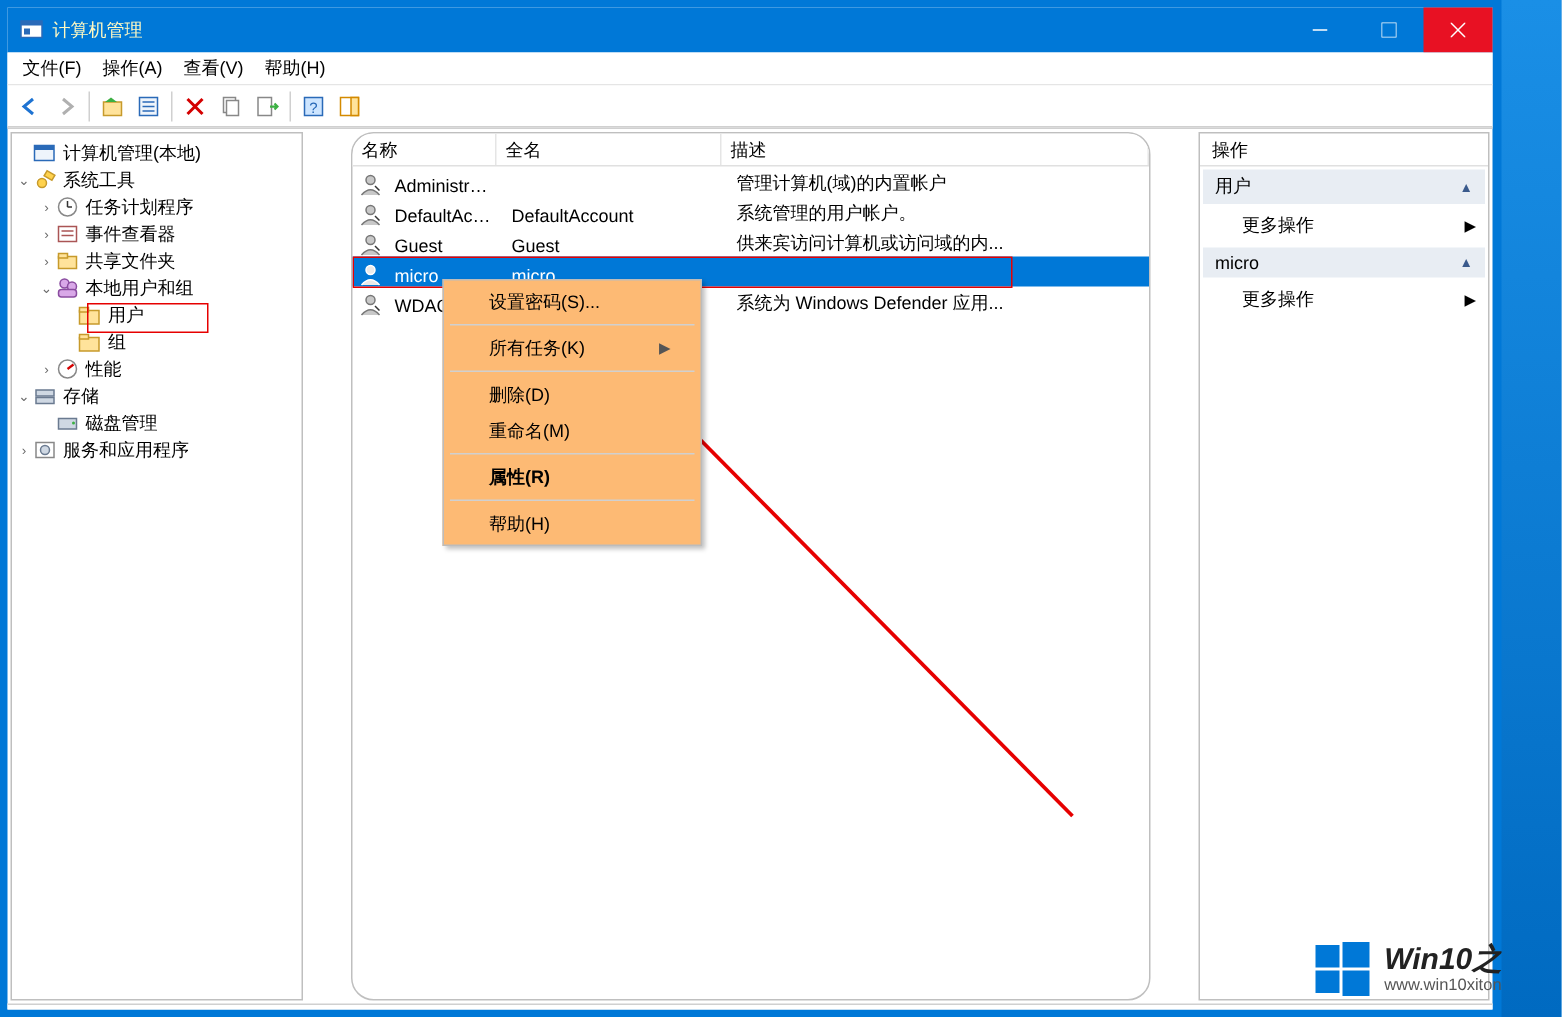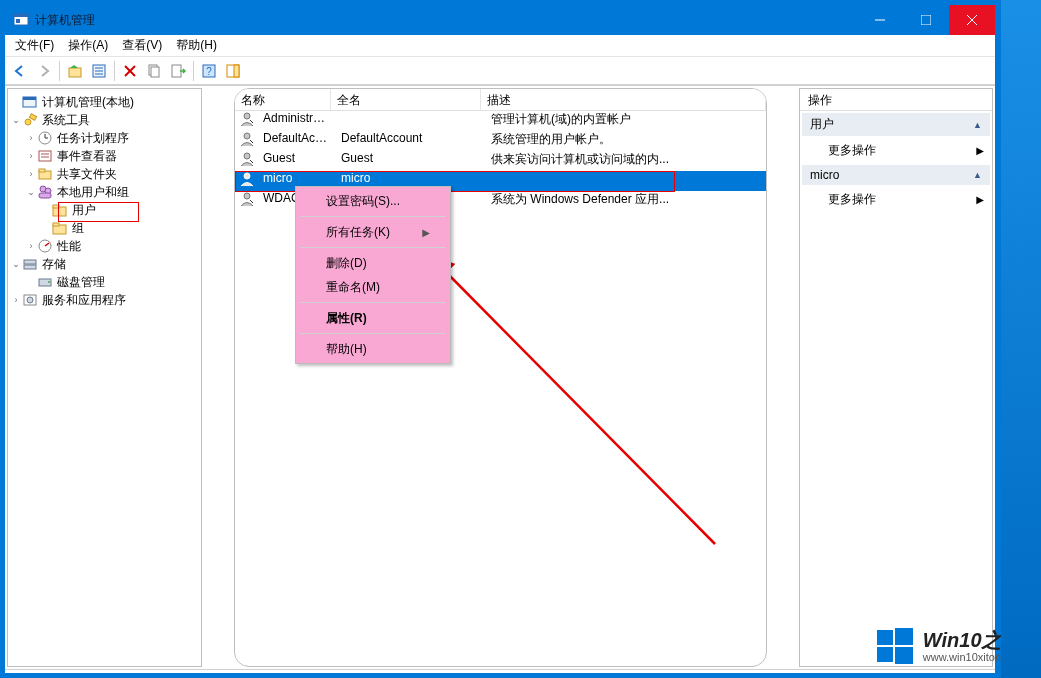--- a/index.html
+++ b/index.html
@@ -1,18 +1,18 @@
 <!DOCTYPE html>
 <html><head>
 <meta charset="utf-8">
 <style>
   * { box-sizing: border-box; margin: 0; padding: 0; font-family: "Microsoft YaHei", "Segoe UI", sans-serif; }
   body { background: #0078d7; width: 1041px; height: 678px; position: relative; overflow: hidden; }
   .window { position: absolute; left: 4px; top: 4px; width: 992px; height: 670px; background: #fff; border: 1px solid #0078d7; display: flex; flex-direction: column; }
-  .titlebar { height: 30px; background: #0078d7; color: #0f172a; display: flex; align-items: center; font-size: 12px; }
+  .titlebar { height: 30px; background: #0078d7; color: #fef9c3; display: flex; align-items: center; font-size: 12px; }
   .titlebar .ico { width: 16px; height: 16px; margin: 0 6px 0 8px; display:inline-flex; align-items:center; justify-content:center;}
   .titlebar .title { flex: 1; }
   .titlebar .btn { width: 46px; height: 30px; display: flex; align-items: center; justify-content: center; }
   .titlebar .btn svg { stroke: #fff; }
   .titlebar .btn.close { background: #e81123; }
   .menubar { height: 22px; background: #fff; border-bottom: 1px solid #e5e5e5; display: flex; align-items: center; font-size: 12px; padding-left: 10px; gap: 14px; }
   .menubar span { color: #000; }
   .toolbar { height: 28px; border-bottom: 1px solid #d0d0d0; display: flex; align-items: center; padding: 0 4px; gap: 2px; background: #fff;}
   .toolbar .sep { width: 1px; height: 20px; background: #d0d0d0; margin: 0 2px; }
   .tbtn { width: 22px; height: 22px; display: flex; align-items: center; justify-content: center; border: 1px solid transparent; }
@@ -27,31 +27,31 @@
   .tree-item .exp { width: 12px; text-align: center; color: #6b6b6b; font-size: 9px; }
   .tree-item .exp.plain::before { content: ""; }
   .tree-item .ti-icon { width: 16px; height: 16px; margin-right: 3px; display:flex; align-items:center; justify-content:center;}
   .tree-item.sel { background: transparent; }
   .tree-item .lab { padding: 0 1px; }
   .indent0 { padding-left: 0px; } .indent1 { padding-left: 15px; } .indent2 { padding-left: 30px; }
   .highlight-box { border: 1.5px solid #e60000; position: absolute; pointer-events: none; }
   .list-header { height: 22px; display: flex; border-bottom: 1px solid #e0e0e0; font-size: 12px; background: #fff;}
   .list-header div { padding: 3px 6px; border-right: 1px solid #e5e5e5; }
   .list-body { font-size: 12px; }
-  .list-row { height: 20px; display: flex; align-items: flex-start; }
+  .list-row { height: 20px; display: flex; align-items: flex-end; }
   .list-row .cell { padding: 0 6px; overflow: hidden; white-space: nowrap; text-overflow: ellipsis; }
   .list-row .ic { width:16px; height:16px; margin-left:4px; margin-right:2px; display:inline-flex;align-items:center;justify-content:center;}
   .list-row.selected { background: #0078d7; color: #fff; }
   .col-name { width: 96px; } .col-full { width: 150px; } .col-desc { flex: 1; }
   .actions-header { height: 22px; padding: 3px 8px; font-size: 12px; border-bottom: 1px solid #e0e0e0; }
   .action-section { background: #e8edf3; margin: 2px; padding: 3px 8px; font-size: 12px; display:flex; align-items:center; justify-content:space-between;}
   .action-section .tri { font-size:9px; color:#3a5a8c;}
   .action-item { padding: 4px 8px 4px 28px; font-size: 12px; display:flex; align-items:center; justify-content:space-between;}
   .action-item .arr { color:#000; font-size:10px;}
-  .ctxmenu { position: absolute; left: 295px; top: 186px; width: 156px; background: #f9a8d4; border: 1px solid #bcbcbc; box-shadow: 2px 2px 3px rgba(0,0,0,.25); font-size: 12px; padding: 2px; z-index: 10; }
+  .ctxmenu { position: absolute; left: 295px; top: 186px; width: 173px; background: #fdba74; border: 1px solid #bcbcbc; box-shadow: 2px 2px 3px rgba(0,0,0,.25); font-size: 12px; padding: 2px; z-index: 10; }
   .ctxmenu .mi { height: 24px; display: flex; align-items: center; padding: 0 18px 0 28px; justify-content:space-between; position:relative;}
   .ctxmenu .mi .arw { font-size:10px; color:#555; }
   .ctxmenu .msep { height: 1px; background: #d0d0d0; margin: 3px 2px; }
   .arrow-svg { position:absolute; left:0; top:0; pointer-events:none; z-index:5;}
   .watermark { position:absolute; right:10px; bottom:12px; display:flex; align-items:center; gap:8px;}
   .watermark .logo { width:40px; height:40px; }
   .watermark .txt { line-height:1.1; }
   .watermark .t1 { font-size:20px; font-weight:700; font-style:italic; color:#222;}
   .watermark .t2 { font-size:11px; color:#555;}
   .statusbar { height:4px; background:#fff; border-top:1px solid #d0d0d0;}

